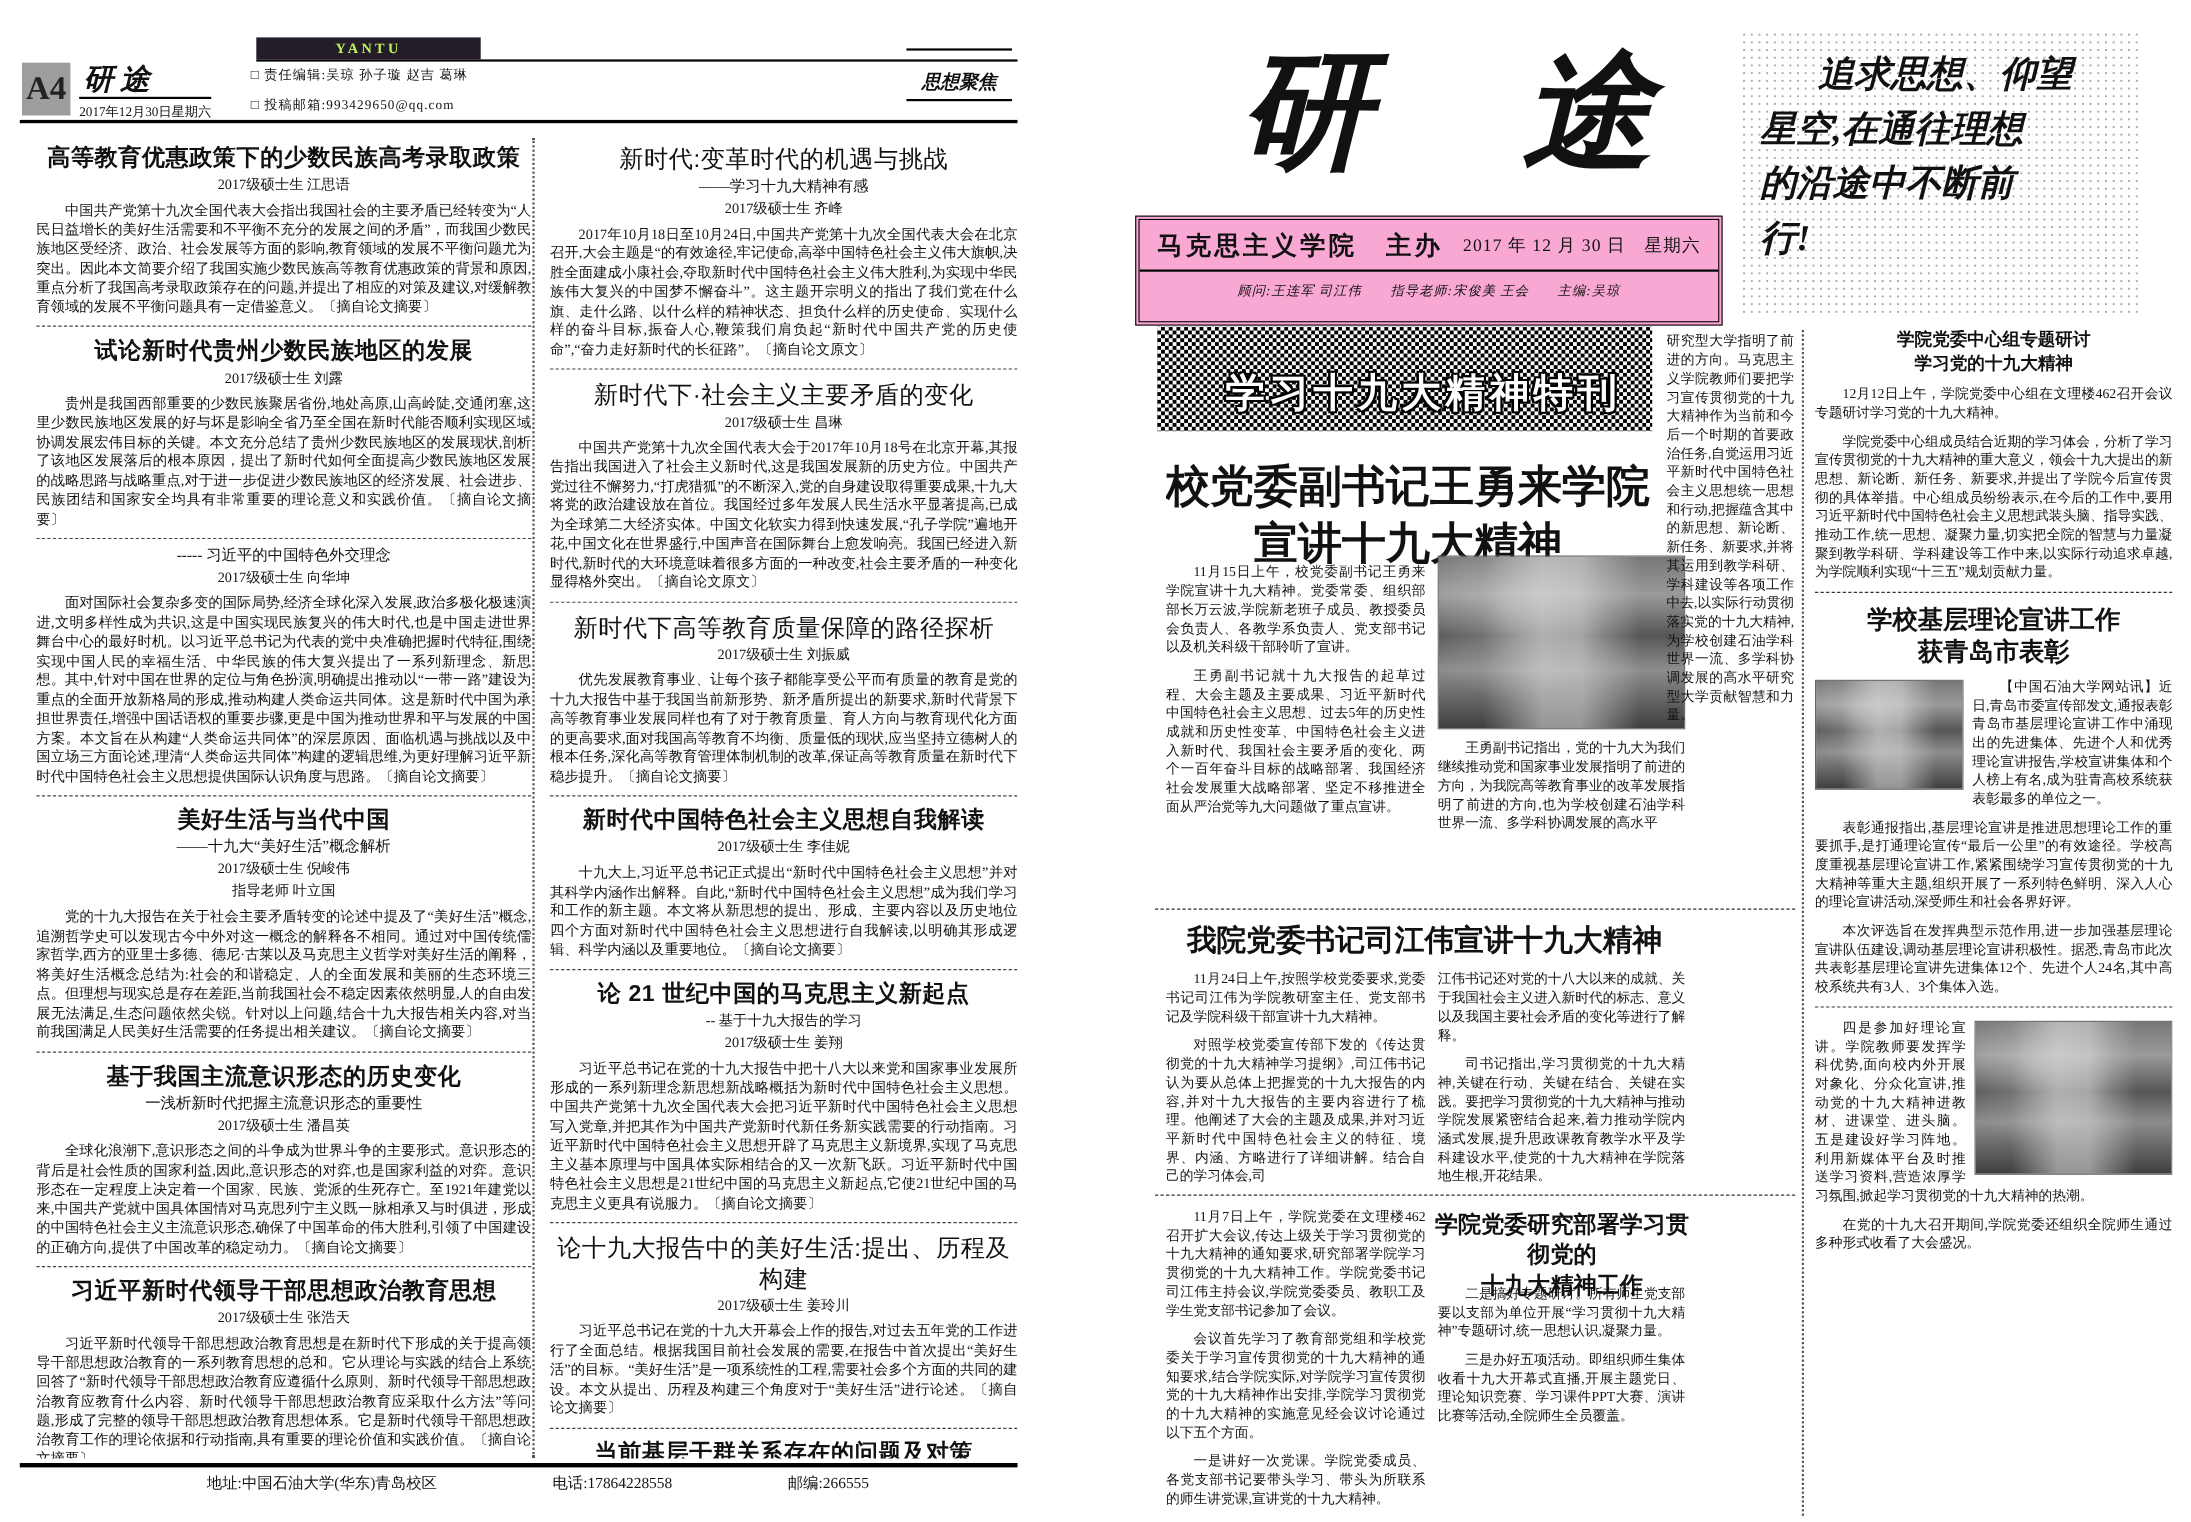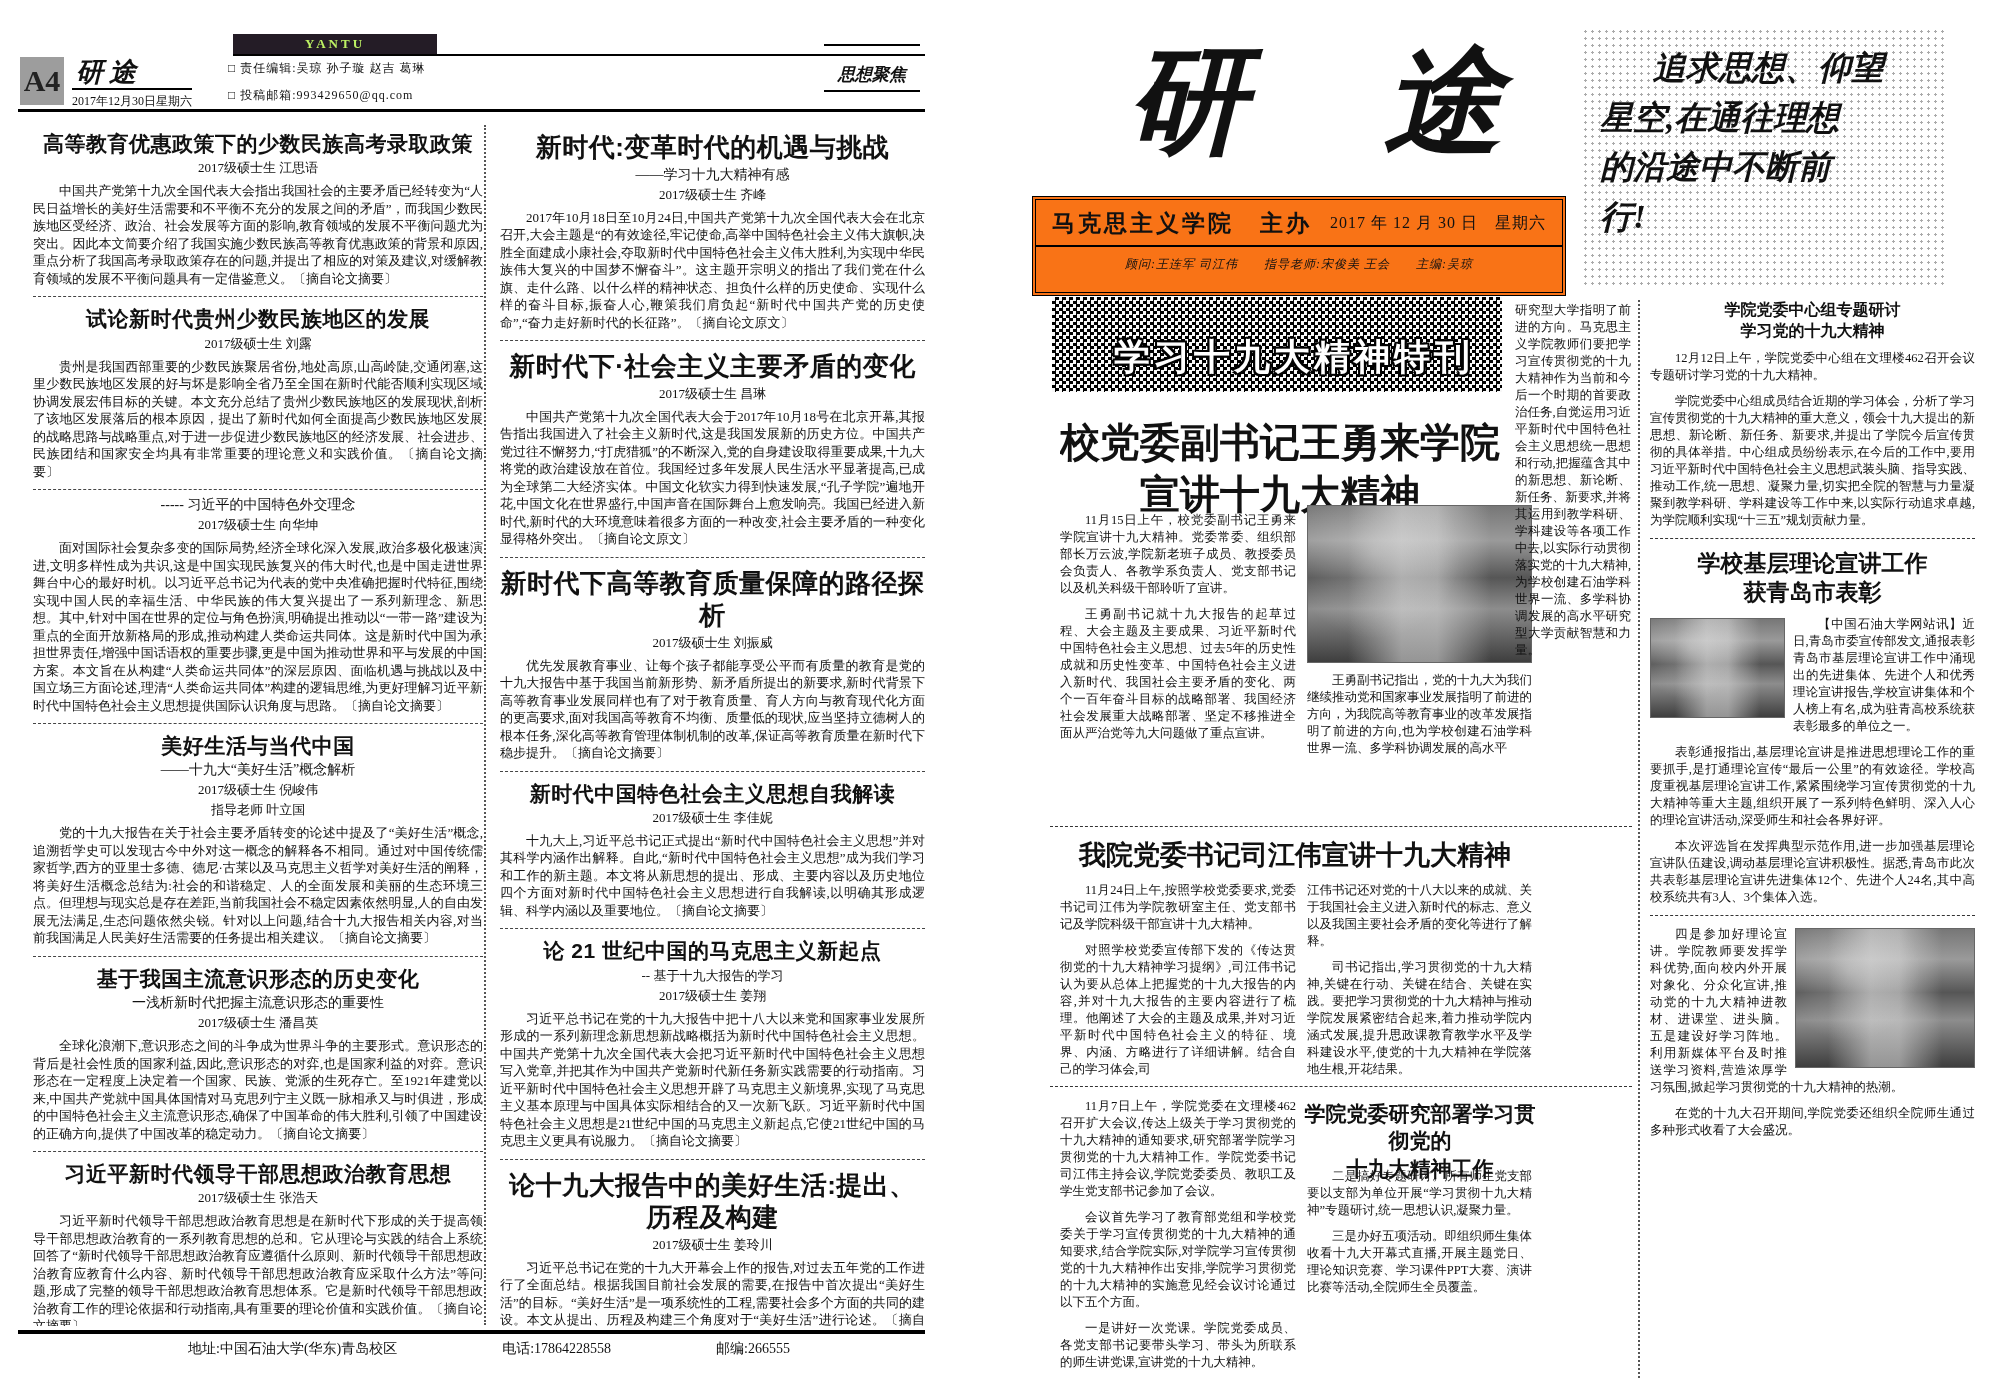--- a/index.html
+++ b/index.html
@@ -20,32 +20,32 @@
   
   .lcol{position:absolute;top:122px;height:1204px;overflow:hidden;}
   #lcol1{left:33px;width:450px;}
   #lcol2{left:500px;width:425px;}
   .vdot{position:absolute;border-left:2px dotted #555;}
   .art{padding:4px 0 9px;border-bottom:1px dashed #444;}
   .art:last-child{border-bottom:none;}
   .art-title{font-family:"Liberation Sans",sans-serif;font-weight:900;font-size:21px;text-align:center;
     line-height:1.25;margin:5px 0 2px;letter-spacing:0.5px;}
   .t-serif{font-family:"Liberation Serif",serif;font-weight:bold;font-size:25px;}
-  .t-med{font-weight:700;font-size:26px;}
+  .t-med{font-weight:400;font-size:22px;}
   .art-sub{text-align:center;font-size:14px;margin:2px 0;}
   .art-author{text-align:center;font-size:13px;margin:2px 0;}
   .art-body{font-size:13px;line-height:17.5px;text-align:justify;text-indent:2em;margin:5px 0 0;}
   
   .lp-frule{position:absolute;left:18px;top:1330px;width:907px;border-top:4px solid #000;}
   .lp-footer{position:absolute;left:18px;top:1340px;width:907px;font-size:14px;display:flex;}
   .lp-footer span{white-space:nowrap;}
   
   .rp-name{position:absolute;left:1128px;top:22px;font:bold italic 118px "Liberation Serif",serif;
     letter-spacing:10px;white-space:nowrap;}
-  .rp-box{position:absolute;left:1032px;top:196px;width:534px;height:100px;border:4px double #000;box-sizing:border-box;background:#f97316;}
+  .rp-box{position:absolute;left:1032px;top:196px;width:534px;height:100px;border:4px double #000;box-sizing:border-box;background:#f9a8d4;}
   .rp-box-row1{display:flex;justify-content:space-between;align-items:center;padding:8px 16px 6px;border-bottom:2px solid #000;}
   .rp-host{font:900 23px "Liberation Sans",sans-serif;letter-spacing:3px;}
   .rp-date{font:16px "Liberation Serif",serif;letter-spacing:1px;}
   .rp-staff{text-align:center;font:italic 12px "Liberation Serif",serif;padding-top:9px;letter-spacing:1px;}
   .rp-quote{position:absolute;left:1582px;top:28px;width:366px;height:258px;box-sizing:border-box;padding:16px 18px;
     background-image:radial-gradient(circle,#aaa 1.1px,transparent 1.3px);background-size:7px 7px;background-color:#fff;}
   .rp-quote div{font:bold italic 33px "Liberation Serif",serif;line-height:1.5;white-space:nowrap;}
   .rp-quote div:first-child{text-indent:1.6em;}
   
   .rp-banner{position:absolute;left:1052px;top:297px;width:450px;height:95px;

